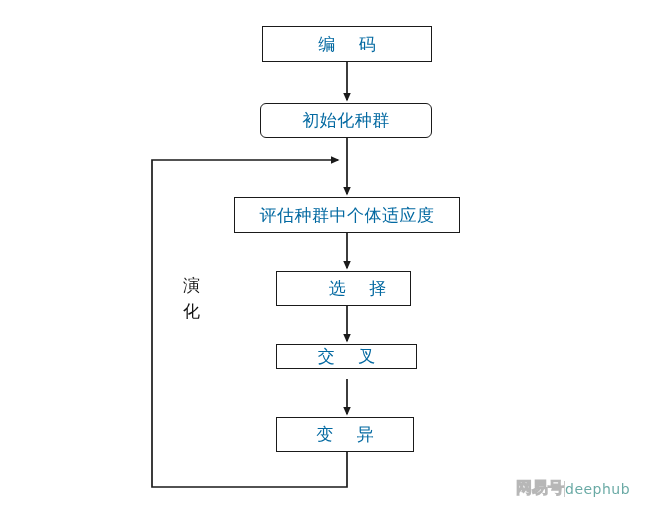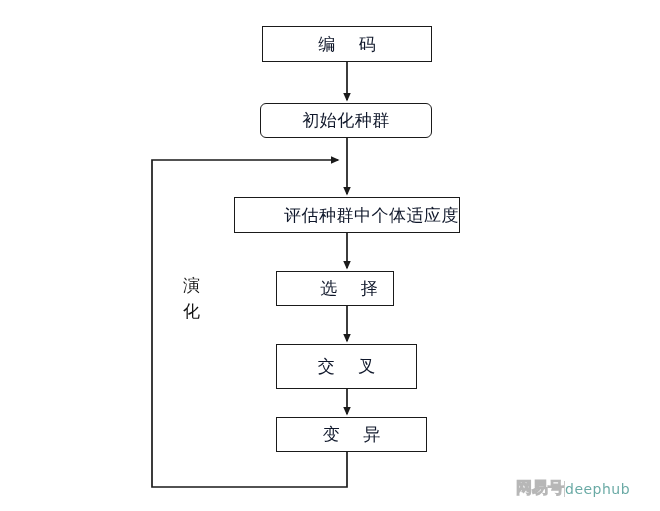--- a/index.html
+++ b/index.html
@@ -18,21 +18,21 @@
     overflow: hidden;
   }
   .node {
     position: absolute;
     box-sizing: border-box;
     border: 1.4px solid #1a1a1a;
     background: #ffffff;
     display: flex;
     align-items: center;
     justify-content: center;
-    color: #0f172a;
+    color: #0369a1;
     font-size: 17px;
     letter-spacing: 0.5px;
     white-space: nowrap;
   }
   .node-wide-letter {
     letter-spacing: 9px;
     text-indent: 9px;
   }
   .edge-svg {
     position: absolute;
@@ -114,33 +114,33 @@
   </svg>
 
   <div class="node node-wide-letter" style="left:262px; top:26px; width:170px; height:36px;">
     <span>编  码</span>
   </div>
 
   <div class="node" style="left:260px; top:103px; width:172px; height:35px;border-radius:6px;">
     <span>初始化种群</span>
   </div>
 
-  <div class="node" style="left:234px; top:197px; width:226px; height:36px;justify-content:flex-end;">
+  <div class="node" style="left:234px; top:197px; width:226px; height:36px;">
     <span>评估种群中个体适应度</span>
   </div>
 
-  <div class="node node-wide-letter" style="left:276px; top:271px; width:118px; height:35px;padding-left:28px;">
+  <div class="node node-wide-letter" style="left:276px; top:271px; width:135px; height:35px;padding-left:28px;">
     <span>选  择</span>
   </div>
 
-  <div class="node node-wide-letter" style="left:276px; top:344px; width:141px; height:45px;text-align:center;">
+  <div class="node node-wide-letter" style="left:276px; top:344px; width:141px; height:25px;text-align:center;">
     <span>交  叉</span>
   </div>
 
-  <div class="node node-wide-letter" style="left:276px; top:417px; width:151px; height:35px;">
+  <div class="node node-wide-letter" style="left:276px; top:417px; width:138px; height:35px;">
     <span>变  异</span>
   </div>
 
   <div class="vlabel" style="left:176px; top:272px;">演化</div>
 
   <div class="watermark" style="left:516px; top:478px;">
     <span class="wm-cn">网易号</span>
     <span class="wm-div"></span>
     <span class="wm-en">deephub</span>
   </div>

